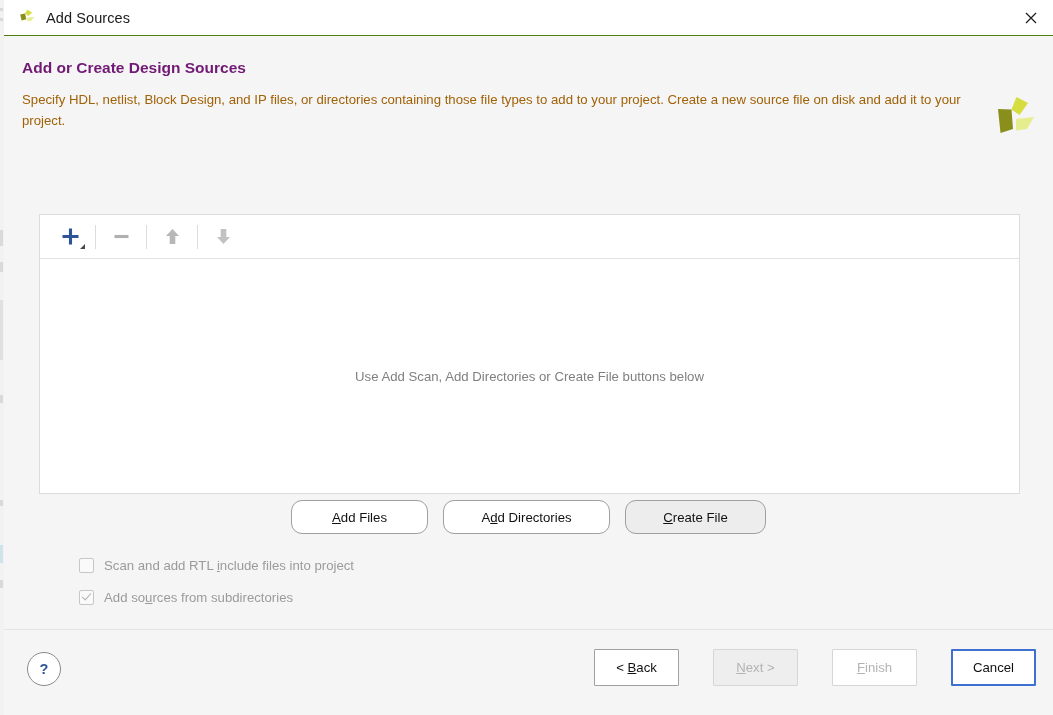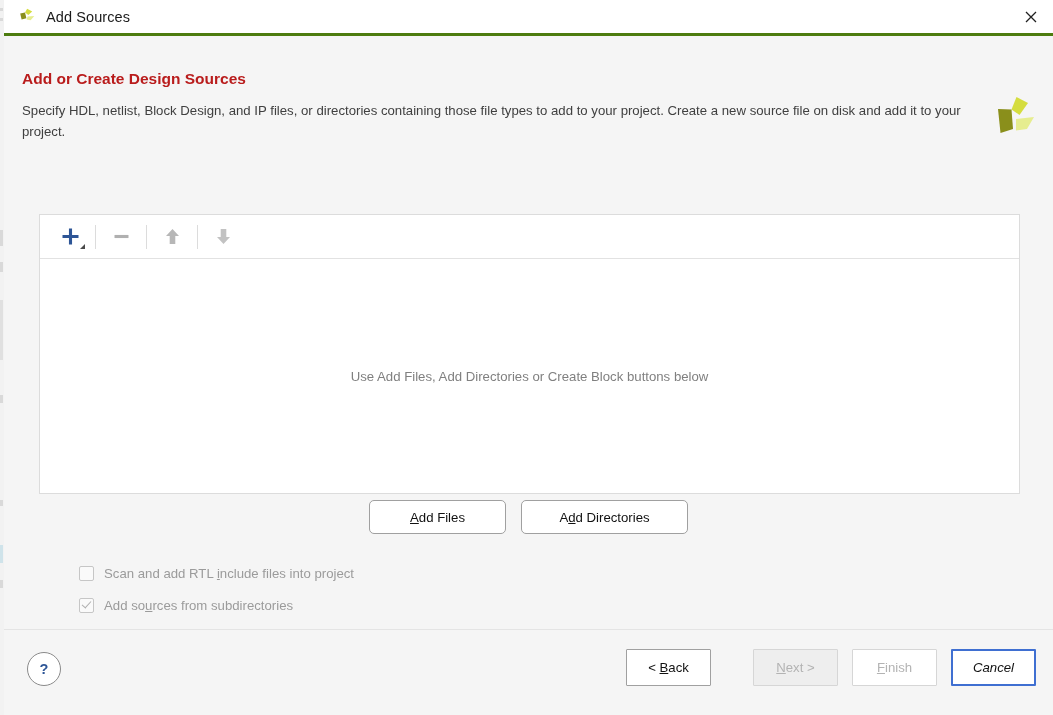--- a/index.html
+++ b/index.html
@@ -37,21 +37,21 @@
     background: #f5f5f5;
     display: flex;
     flex-direction: column;
   }
 
   
   #titlebar {
     height: 36px;
     flex: 0 0 36px;
     background: #ffffff;
-    border-bottom: 3px solid #4d7c0f;
+    border-bottom: 1px solid #4d7c0f;
     display: flex;
     align-items: center;
     padding: 0 0 0 13px;
     box-sizing: border-box;
   }
   #titlebar .app-icon {
     width: 20px; height: 20px;
     margin-right: 9px;
     flex: 0 0 20px;
   }
@@ -80,26 +80,26 @@
     box-sizing: border-box;
   }
 
   #header-block {
     position: relative;
     padding-top: 23px;
   }
   #page-title {
     font-size: 15.5px;
     font-weight: bold;
-    color: #b91c1c;
-    margin: 11px 0 12px 2px;
+    color: #701a75;
+    margin: 0 0 12px 2px;
   }
   #page-desc {
     font-size: 13.2px;
-    color: #404040;
+    color: #a16207;
     line-height: 1.62;
     margin: 0 0 0 2px;
     width: 958px;
   }
   #brand-logo {
     position: absolute;
     right: 17px;
     top: 59px;
     width: 42px; height: 48px;
   }
@@ -169,42 +169,42 @@
     justify-content: center;
     gap: 15px;
   }
   .action-btn {
     height: 34px;
     font-family: "Liberation Sans", sans-serif;
     font-size: 13.2px;
     color: #111111;
     background: #ffffff;
     border: 1px solid #a0a0a0;
-    border-radius: 5px;
+    border-radius: 11px;
     cursor: default;
     display: flex;
     align-items: center;
     justify-content: center;
     padding: 0 18px;
     box-sizing: border-box;
   }
   .action-btn.w1 { width: 137px; }
   .action-btn.w2 { width: 167px; }
   .action-btn.w3 { width: 141px; background: #ededed; }
   .mn { text-decoration: underline; }
 
   
   #options {
     position: absolute;
     left: 36px;
     top: 513px;
   }
   .opt-row {
     display: flex;
-    align-items: flex-end;
+    align-items: center;
     height: 32px;
     cursor: default;
     padding-left: 39px;
   }
   .cbx {
     width: 15px; height: 15px;
     border: 1px solid #c6c6c6;
     background: #fafafa;
     border-radius: 2px;
     margin-right: 10px;
@@ -248,45 +248,44 @@
     font-weight: bold;
     color: #2d5596;
     cursor: default;
     box-sizing: border-box;
   }
   #nav-buttons {
     position: absolute;
     right: 17px;
     top: 19px;
     display: flex;
-    gap: 14px;
+    gap: 34px;
   }
   .nav-btn {
     width: 85px;
     height: 37px;
     font-size: 13.2px;
     display: flex;
     align-items: center;
     justify-content: center;
     background: #ffffff;
     border: 1px solid #a0a0a0;
     border-radius: 1px;
     color: #111111;
     cursor: default;
     box-sizing: border-box;
   }
   .nav-btn.disabled {
     color: #b3b3b3;
     border-color: #d6d6d6;
   }
-  .nav-btn.disabled.shaded { background: #eeeeee; margin-left: 28px; }
+  .nav-btn.disabled.shaded { background: #eeeeee; }
   .nav-btn.focused {
     border: 2px solid #3f6fd1;
     background: #ffffff;
-    font-style: italic;
   }
   .nav-btn.disabled .mn { text-decoration: underline; }
 </style>
 </head>
 <body>
 
 <div id="backdrop-sliver">
   <div class="fleck" style="top:8px;height:3px;"></div>
   <div class="fleck" style="top:18px;height:3px;"></div>
   <div class="fleck" style="top:230px;height:16px;"></div>
@@ -360,30 +359,33 @@
         <div class="tb-sep"></div>
 
         <div class="tb-btn">
           <svg width="17" height="19" viewBox="0 0 17 19">
             <polygon points="8.5,17 15,10 11.3,10 11.3,2 5.7,2 5.7,10 2,10" fill="#c2c2c2"></polygon>
           </svg>
         </div>
       </div>
 
       <div id="source-list">
-        <span id="empty-hint">Use Add Files, Add Directories or Create Block buttons below</span>
+        <span id="empty-hint">Use Add Scan, Add Directories or Create File buttons below</span>
       </div>
     </div>
 
     <div id="action-row">
       <div class="action-btn w1">
         <span><span class="mn">A</span><span>dd Files</span></span>
       </div>
       <div class="action-btn w2">
         <span><span>A</span><span class="mn">d</span><span>d Directories</span></span>
+      </div>
+      <div class="action-btn w3">
+        <span><span class="mn">C</span><span>reate File</span></span>
       </div>
     </div>
 
     <div id="options">
       <div class="opt-row">
         <span class="cbx"></span>
         <span class="opt-label"><span>Scan and add RTL </span><span class="mn">i</span><span>nclude files into project</span></span>
       </div>
       <div class="opt-row">
         <span class="cbx checked"></span>

